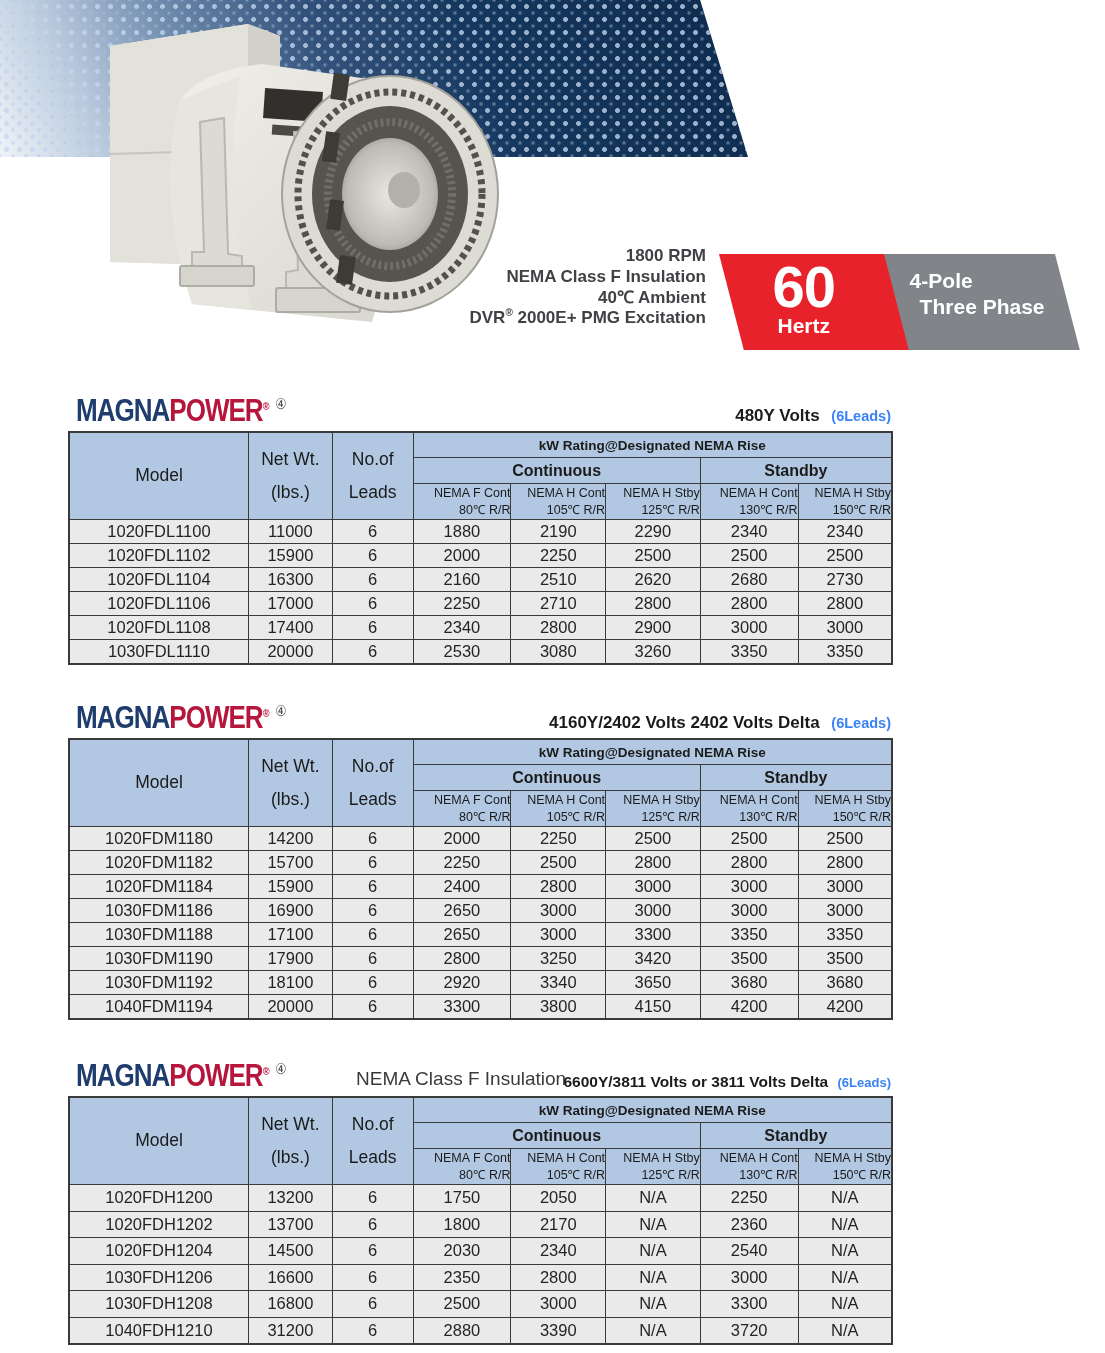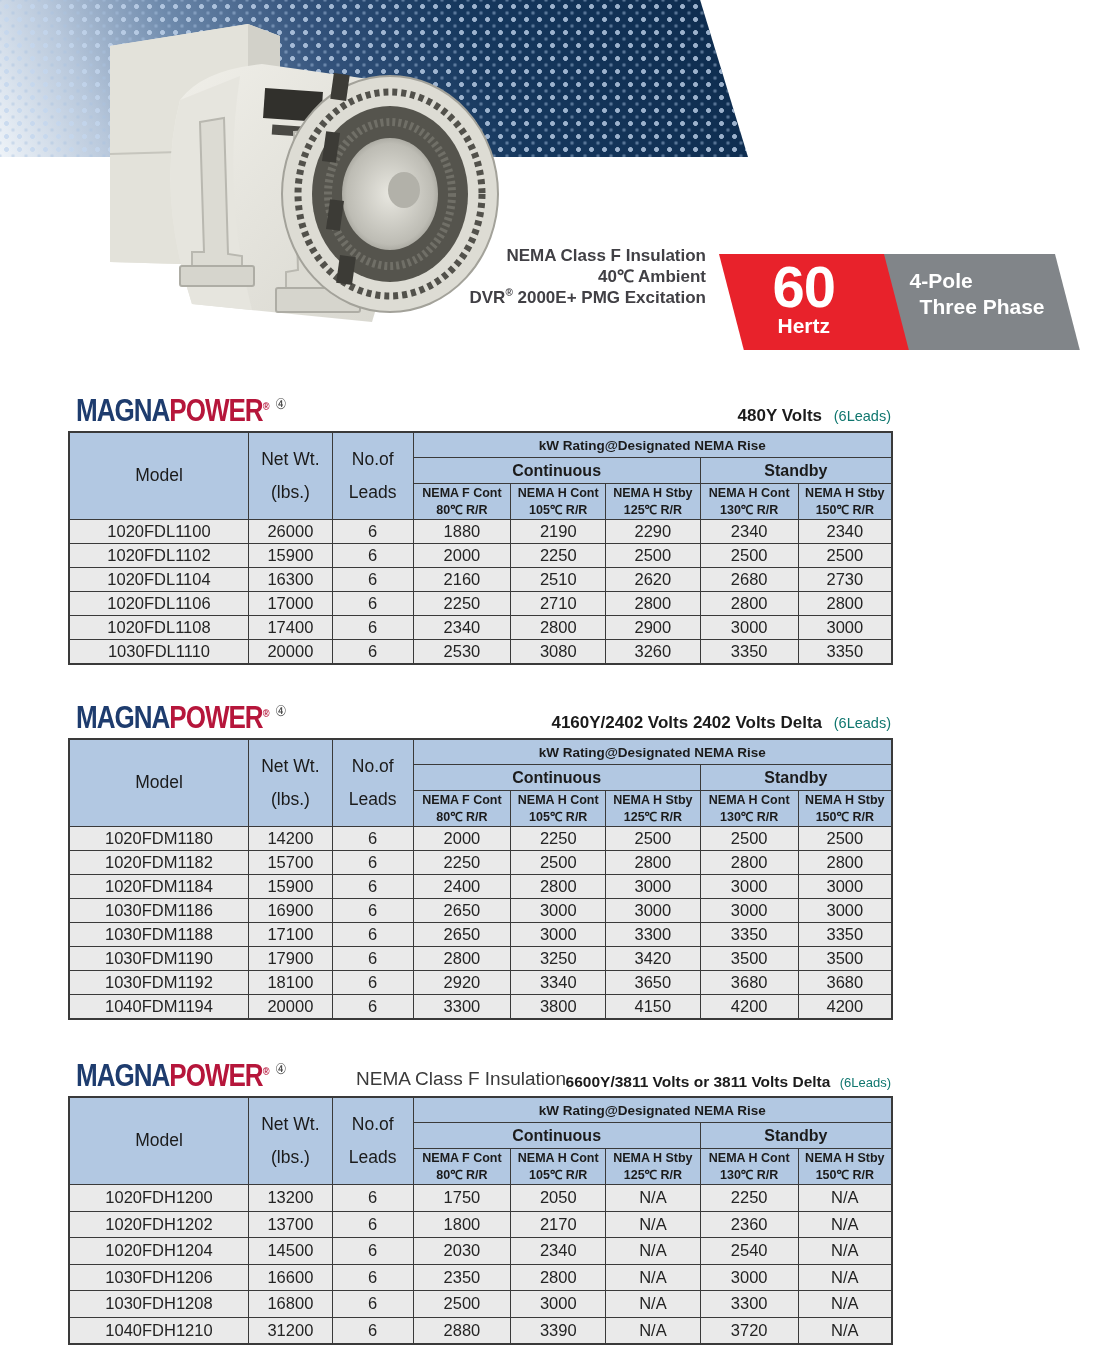--- a/index.html
+++ b/index.html
@@ -39,31 +39,31 @@
   .mp-magna{color:#1e3c6e;}
   .mp-power{color:#b6163b;}
   .mp-reg{color:#b6163b;font-size:11px;vertical-align:super;letter-spacing:0;}
   .mp-c4{color:#4c4c4c;font-size:15px;vertical-align:12px;margin-left:7px;font-weight:normal;letter-spacing:0;}
   
   .tbl-sec{position:absolute;left:68px;width:825px;}
   .sec-head{position:relative;height:41px;}
   .sec-logo{position:absolute;left:8px;bottom:4px;}
   .sec-title{position:absolute;right:2px;bottom:5px;font-size:17px;color:#1b1b1b;white-space:nowrap;}
   .sec-title b{font-weight:bold;}
-  .sec-title .light{font-weight:normal;color:#0f766e;font-size:14.5px;margin-left:7px;margin-top:24px;}
+  .sec-title .light{font-weight:bold;color:#3b82f6;font-size:14.5px;margin-left:7px;margin-top:24px;}
   .sec-title-sm{font-size:15.5px;}
   .sec-title-sm .light{font-size:13px;margin-left:5px;}
   .sec-note{position:absolute;left:288px;bottom:6px;font-size:19px;color:#3a3a3a;white-space:nowrap;}
   table{width:100%;border-collapse:collapse;table-layout:fixed;border:2px solid #3a3a3a;}
   th,td{border:1px solid #3a3a3a;text-align:center;padding:0;overflow:hidden;}
   thead th{background:#b2c8e2;color:#1b1b1b;}
   .h-left{font-weight:normal;font-size:17.5px;line-height:1.9;}
   .h-kw{font-weight:bold;font-size:13.5px;height:24px;}
   .h-cs{font-weight:bold;font-size:16px;height:25px;}
-  .h-sub{font-weight:bold;font-size:12.5px;line-height:1.32;height:35px;}
+  .h-sub{font-weight:normal;font-size:12.5px;line-height:1.32;height:35px;text-align:right;}
   tbody td{background:#eaeaea;font-size:16.5px;color:#242424;height:23px;}
   .rows-tall td{height:25.5px;}
 </style>
 </head>
 <body>
 
 <div class="banner">
   <div class="halftone"></div>
 
   <svg class="generator" viewBox="0 0 450 332">
@@ -105,20 +105,21 @@
 
     <g fill="#3c3b36">
       <rect x="280" y="70" width="16" height="26" transform="rotate(8 288 83)"></rect>
       <rect x="272" y="128" width="14" height="30" transform="rotate(8 279 143)"></rect>
       <rect x="276" y="196" width="14" height="30" transform="rotate(8 283 211)"></rect>
       <rect x="286" y="252" width="16" height="28" transform="rotate(8 294 266)"></rect>
     </g>
   </svg>
 
   <div class="specs">
+    <div>1800 RPM</div>
     <div>NEMA Class F Insulation</div>
     <div>40℃ Ambient</div>
     <div><span>DVR</span><sup>®</sup><span> 2000E+ PMG Excitation</span></div>
   </div>
 
   <div class="badge badge-red">
     <div class="badge-inner">
       <div class="hz-num">60</div>
       <div class="hz-lbl">Hertz</div>
     </div>
@@ -168,21 +169,21 @@
         <th class="h-sub"><span>NEMA F Cont</span><br><span>80℃ R/R</span></th>
         <th class="h-sub"><span>NEMA H Cont</span><br><span>105℃ R/R</span></th>
         <th class="h-sub"><span>NEMA H Stby</span><br><span>125℃ R/R</span></th>
         <th class="h-sub"><span>NEMA H Cont</span><br><span>130℃ R/R</span></th>
         <th class="h-sub"><span>NEMA H Stby</span><br><span>150℃ R/R</span></th>
       </tr>
     </thead>
     <tbody>
         <tr>
           <td>1020FDL1100</td>
-          <td>26000</td>
+          <td>11000</td>
           <td>6</td>
           <td>1880</td>
           <td>2190</td>
           <td>2290</td>
           <td>2340</td>
           <td>2340</td>
         </tr>
         <tr>
           <td>1020FDL1102</td>
           <td>15900</td>

